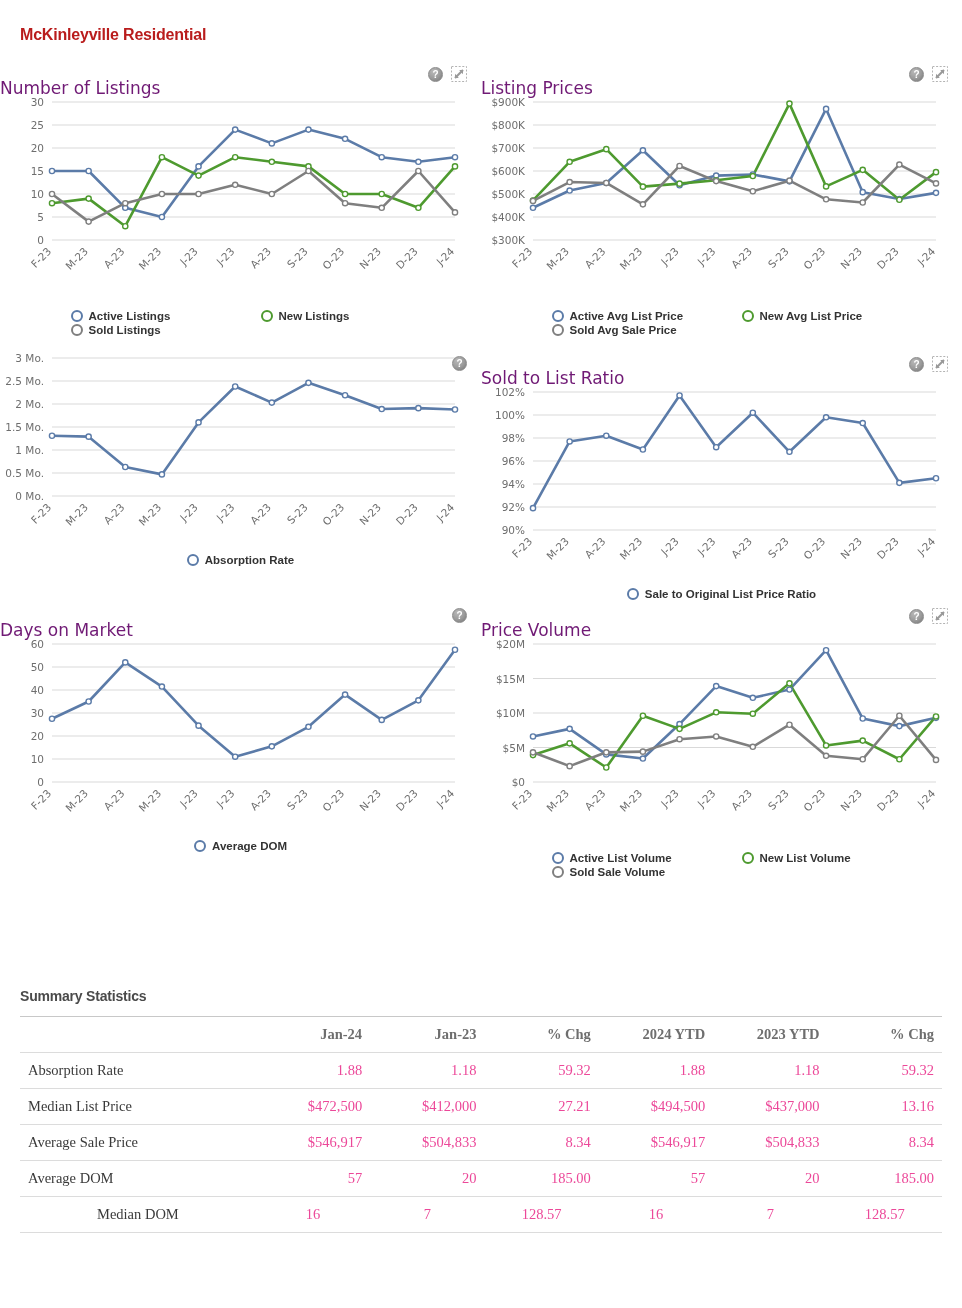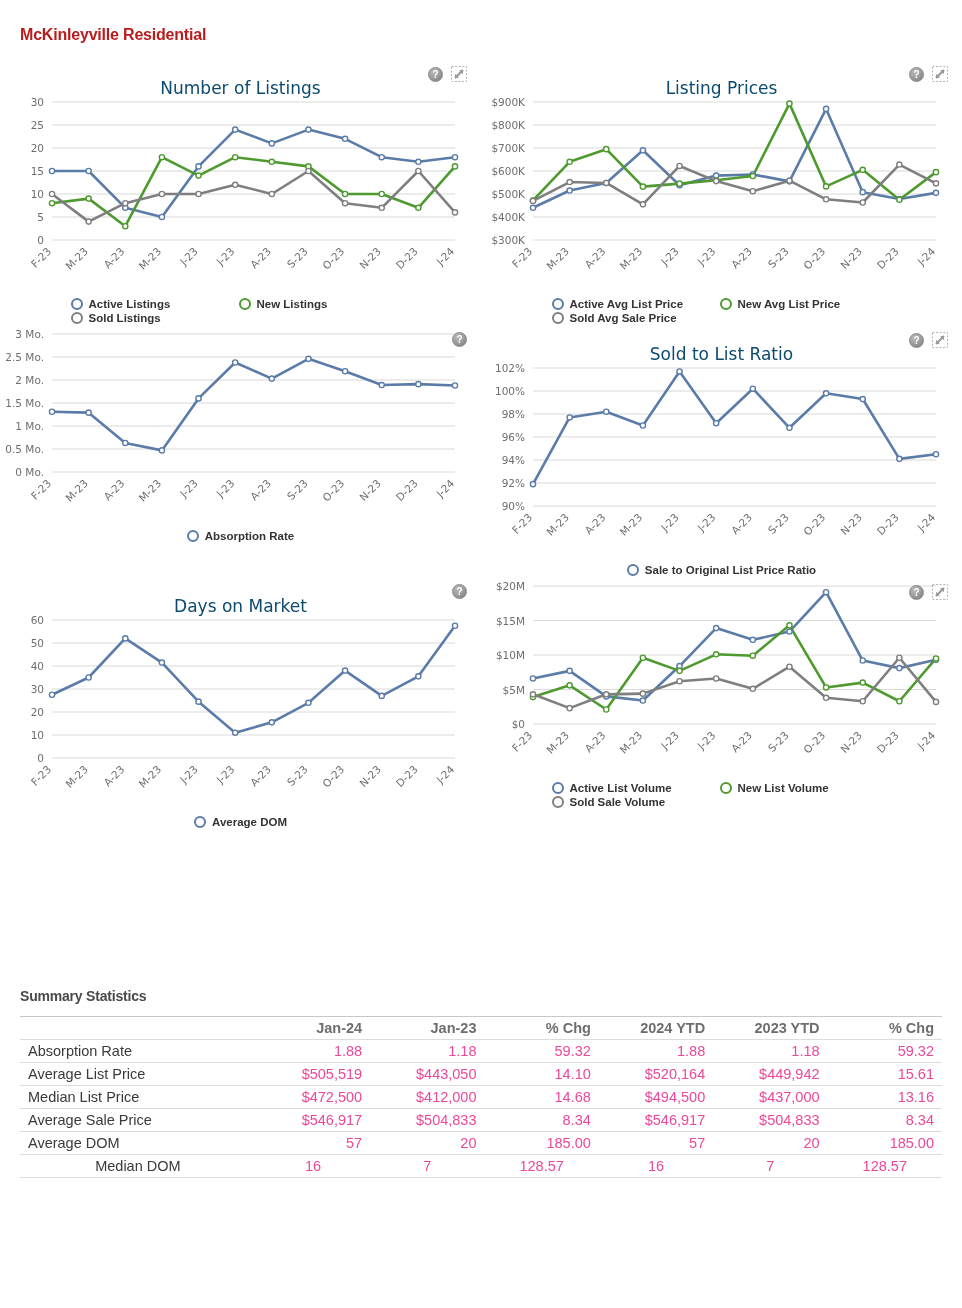--- a/index.html
+++ b/index.html
@@ -31,54 +31,54 @@
     background: radial-gradient(circle at 35% 28%, #b9b9b9 0%, #9a9a9a 55%, #757575 100%);
     border: 1px solid #8a8a8a;
     color: #ffffff; font-size: 10px; font-weight: bold;
     line-height: 13px; text-align: center;
     font-family: "Liberation Sans", sans-serif;
     cursor: pointer;
   }
   .icon-expand { width: 16px; height: 16px; cursor: pointer; opacity: .75; }
 
   .chart-title {
-    text-align: center; font-size: 17px; color: #0c4a6e;
+    text-align: left; font-size: 17px; color: #701a75;
     font-weight: normal; padding-top: 20px; height: 34px;
     font-family: "DejaVu Sans", sans-serif;
   }
 
   .plot-wrap { position: relative; width: 481px; height: 200px; }
   .plot-wrap svg { display: block; }
 
   .legend {
     width: 481px; padding-top: 6px;
     display: flex; flex-wrap: wrap; justify-content: center;
     gap: 2px 18px;
   }
-  .legend.two-col { width: 340px; margin: 0 auto; justify-content: flex-start; }
+  .legend.two-col { width: 340px; margin: 12px auto; justify-content: space-between; }
   .legend-item {
     display: flex; align-items: center; gap: 6px;
     font-size: 11.5px; font-weight: bold; color: #333333;
     cursor: pointer; white-space: nowrap;
   }
   .legend.two-col .legend-item { width: 150px; }
   .legend.single { justify-content: center; }
   .legend-swatch {
     width: 12px; height: 12px; border-radius: 50%;
     border: 2px solid #888; background: #ffffff; flex: 0 0 auto;
   }
 
   .summary-wrap { position: absolute; left: 0; top: 988px; width: 962px; padding: 0 20px; }
   .summary-title {
     font-size: 14px; font-weight: bold; color: #4a4a4a;
     margin-bottom: 12px; letter-spacing: -0.2px;
   }
   table.summary { width: 922px; border-collapse: collapse; }
   table.summary th, table.summary td {
-    padding: 3px 8px; font-size: 14.5px; border-top: 1px solid #dcdcdc;
+    padding: 9px 8px; font-size: 14.5px; border-top: 1px solid #dcdcdc; font-family: Liberation Serif, serif;
   }
   table.summary thead th { border-top: 1px solid #c8c8c8; }
   table.summary thead th.first { border-top: 1px solid #c8c8c8; }
   table.summary th { color: #6e6e6e; font-weight: bold; text-align: right; }
   table.summary th.first { text-align: left; }
   table.summary td { color: #ec4899; text-align: right; }
   table.summary td.first { text-align: left; color: #3a3a3a; }
   table.summary tbody tr:last-child td { border-bottom: 1px solid #dcdcdc; text-align: center; }
   .col-label { width: 235px; }
   .col-num { width: 114px; }
@@ -459,20 +459,21 @@
       <div class="chart-panel">
           <div class="panel-icons">
             <div class="icon-help">?</div>
             <div class="icon-expand"><svg viewBox="0 0 16 16" width="16" height="16">
                 <rect x="0.5" y="0.5" width="15" height="15" fill="none" stroke="#9a9a9a" stroke-width="1" stroke-dasharray="2,1.6"></rect>
                 <path d="M4 12 L12 4" stroke="#777" stroke-width="2.2" fill="none"></path>
                 <path d="M12 4 L12 8.2 L8.2 4 Z" fill="#777"></path>
                 <path d="M4 12 L4 7.8 L7.8 12 Z" fill="#777"></path>
               </svg></div>
           </div>
+          <div class="chart-title">Price Volume</div>
           <div class="plot-wrap">
             <svg width="481" height="200" viewBox="0 0 481 200">
               <line x1="52" y1="148" x2="455" y2="148" stroke="#d9d9d9" stroke-width="1"></line>
               <text x="44" y="152" text-anchor="end" font-size="10.5" fill="#6e6e6e" font-family="&quot;DejaVu Sans&quot;, sans-serif">$0</text>
               <line x1="52" y1="113.5" x2="455" y2="113.5" stroke="#d9d9d9" stroke-width="1"></line>
               <text x="44" y="117.5" text-anchor="end" font-size="10.5" fill="#6e6e6e" font-family="&quot;DejaVu Sans&quot;, sans-serif">$5M</text>
               <line x1="52" y1="79" x2="455" y2="79" stroke="#d9d9d9" stroke-width="1"></line>
               <text x="44" y="83" text-anchor="end" font-size="10.5" fill="#6e6e6e" font-family="&quot;DejaVu Sans&quot;, sans-serif">$10M</text>
               <line x1="52" y1="44.5" x2="455" y2="44.5" stroke="#d9d9d9" stroke-width="1"></line>
               <text x="44" y="48.5" text-anchor="end" font-size="10.5" fill="#6e6e6e" font-family="&quot;DejaVu Sans&quot;, sans-serif">$15M</text>
@@ -576,33 +577,24 @@
           <tr>
             <td class="first">Absorption Rate</td>
             <td>1.88</td>
             <td>1.18</td>
             <td>59.32</td>
             <td>1.88</td>
             <td>1.18</td>
             <td>59.32</td>
           </tr>
           <tr>
-            <td class="first">Average List Price</td>
-            <td>$505,519</td>
-            <td>$443,050</td>
-            <td>14.10</td>
-            <td>$520,164</td>
-            <td>$449,942</td>
-            <td>15.61</td>
-          </tr>
-          <tr>
             <td class="first">Median List Price</td>
             <td>$472,500</td>
             <td>$412,000</td>
-            <td>14.68</td>
+            <td>27.21</td>
             <td>$494,500</td>
             <td>$437,000</td>
             <td>13.16</td>
           </tr>
           <tr>
             <td class="first">Average Sale Price</td>
             <td>$546,917</td>
             <td>$504,833</td>
             <td>8.34</td>
             <td>$546,917</td>

